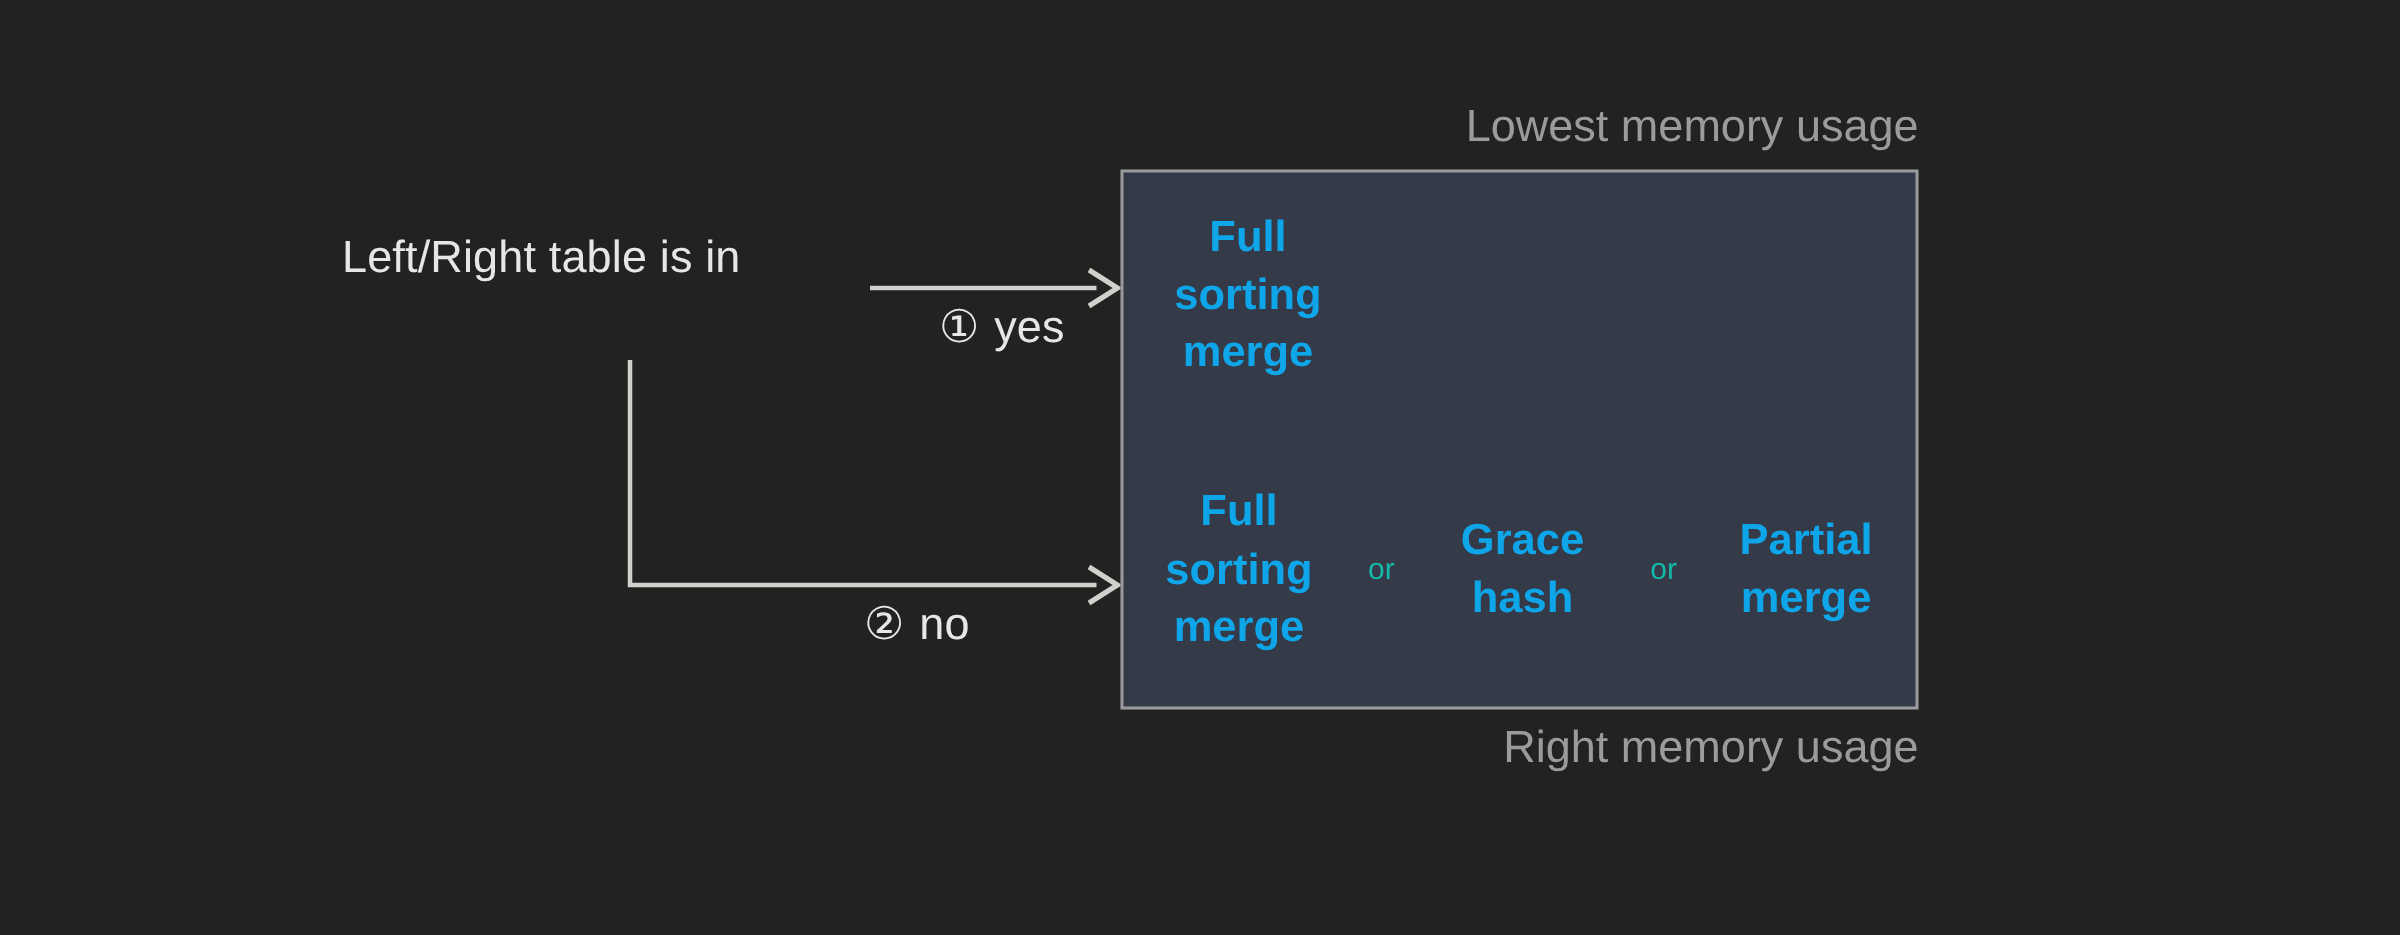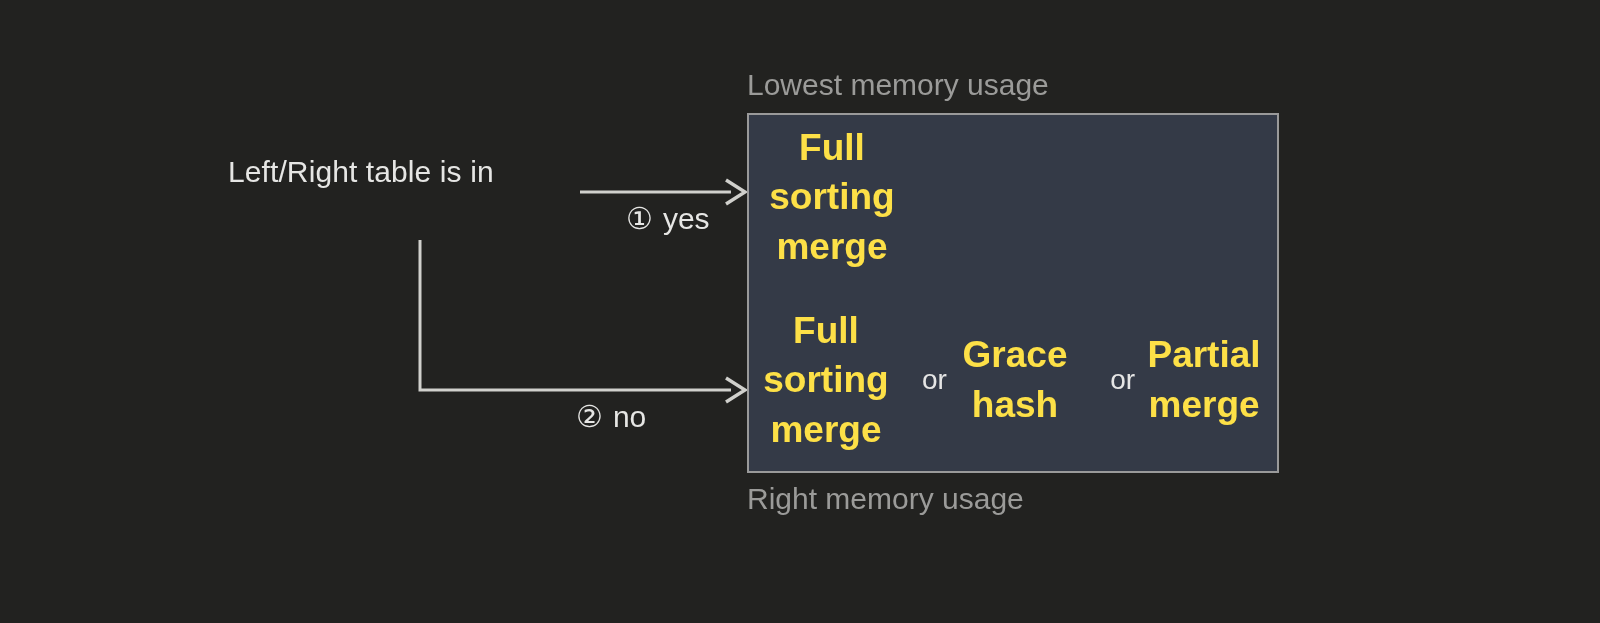--- a/index.html
+++ b/index.html
@@ -84,47 +84,47 @@
     width: 516px;
     height: 140px;
   }
   #row-unsorted {
     left: 8px;
     top: 190px;
     width: 516px;
     height: 150px;
   }
   .option {
-    color: #fde047;
-    font-size: 37px;
+    color: #0ea5e9;
+    font-size: 29px;
     font-weight: bold;
     line-height: 1.34;
     text-align: center;
     white-space: pre-line;
   }
   #opt-sorted-fsm { width: 150px; text-align: center; }
   #opt-fsm   { width: 150px; }
   #opt-grace { width: 148px; }
   #opt-part  { width: 150px; }
   .or-sep {
-    color: #e5e5e5;
-    font-size: 28px;
+    color: #14b8a6;
+    font-size: 20px;
     font-weight: normal;
     line-height: 1;
     width: 52px;
-    text-align: right;
+    text-align: center;
     flex: none;
   }
 
   
   .memory-caption {
     position: absolute;
     width: 532px;
     left: 747px;
-    text-align: left;
+    text-align: right;
     color: #9b9b99;
     font-size: 30px;
     line-height: 1;
     white-space: nowrap;
   }
   #caption-top    { top: 70px; }
   #caption-bottom { top: 484px; }
 </style>
 </head>
 <body>

